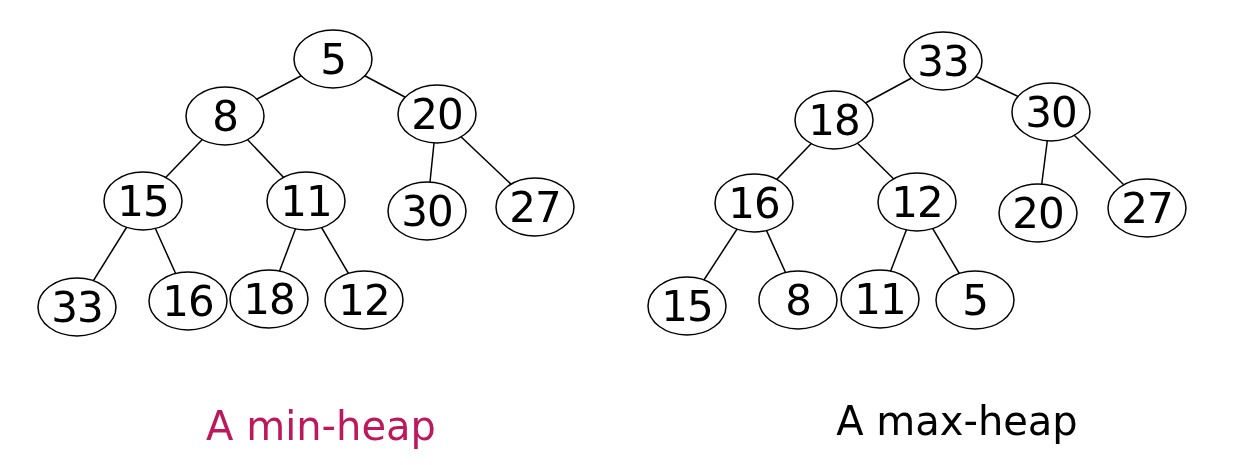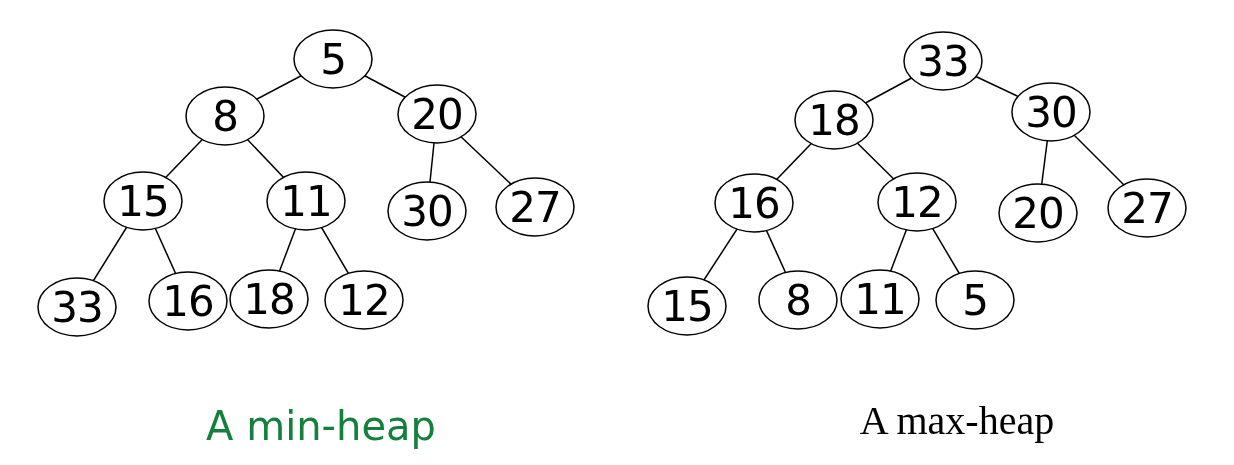--- a/index.html
+++ b/index.html
@@ -107,16 +107,16 @@
         <text x="687" y="321" class="node-label" fill="#000000">15</text>
         <ellipse cx="798" cy="300" rx="39" ry="29" fill="#ffffff" stroke="#000000" stroke-width="1.5"></ellipse>
         <text x="798" y="315" class="node-label" fill="#000000">8</text>
         <ellipse cx="880" cy="299" rx="39" ry="29" fill="#ffffff" stroke="#000000" stroke-width="1.5"></ellipse>
         <text x="880" y="314" class="node-label" fill="#000000">11</text>
         <ellipse cx="975" cy="300" rx="39" ry="29" fill="#ffffff" stroke="#000000" stroke-width="1.5"></ellipse>
         <text x="975" y="315" class="node-label" fill="#000000">5</text>
       </g>
     </svg>
 
-  <div class="caption" style="left: 321px; top: 404px; color: #15803d;">A min-heap</div>
+  <div class="caption" style="left: 321px; top: 404px; color: #be185d;">A min-heap</div>
 
-  <div class="caption" style="left: 957px; top: 399px; color: rgb(0, 0, 0); font-family: Liberation Serif, serif;">A max-heap</div>
+  <div class="caption" style="left: 957px; top: 399px; color: rgb(0, 0, 0);">A max-heap</div>
 </div>
 
 </body></html>

